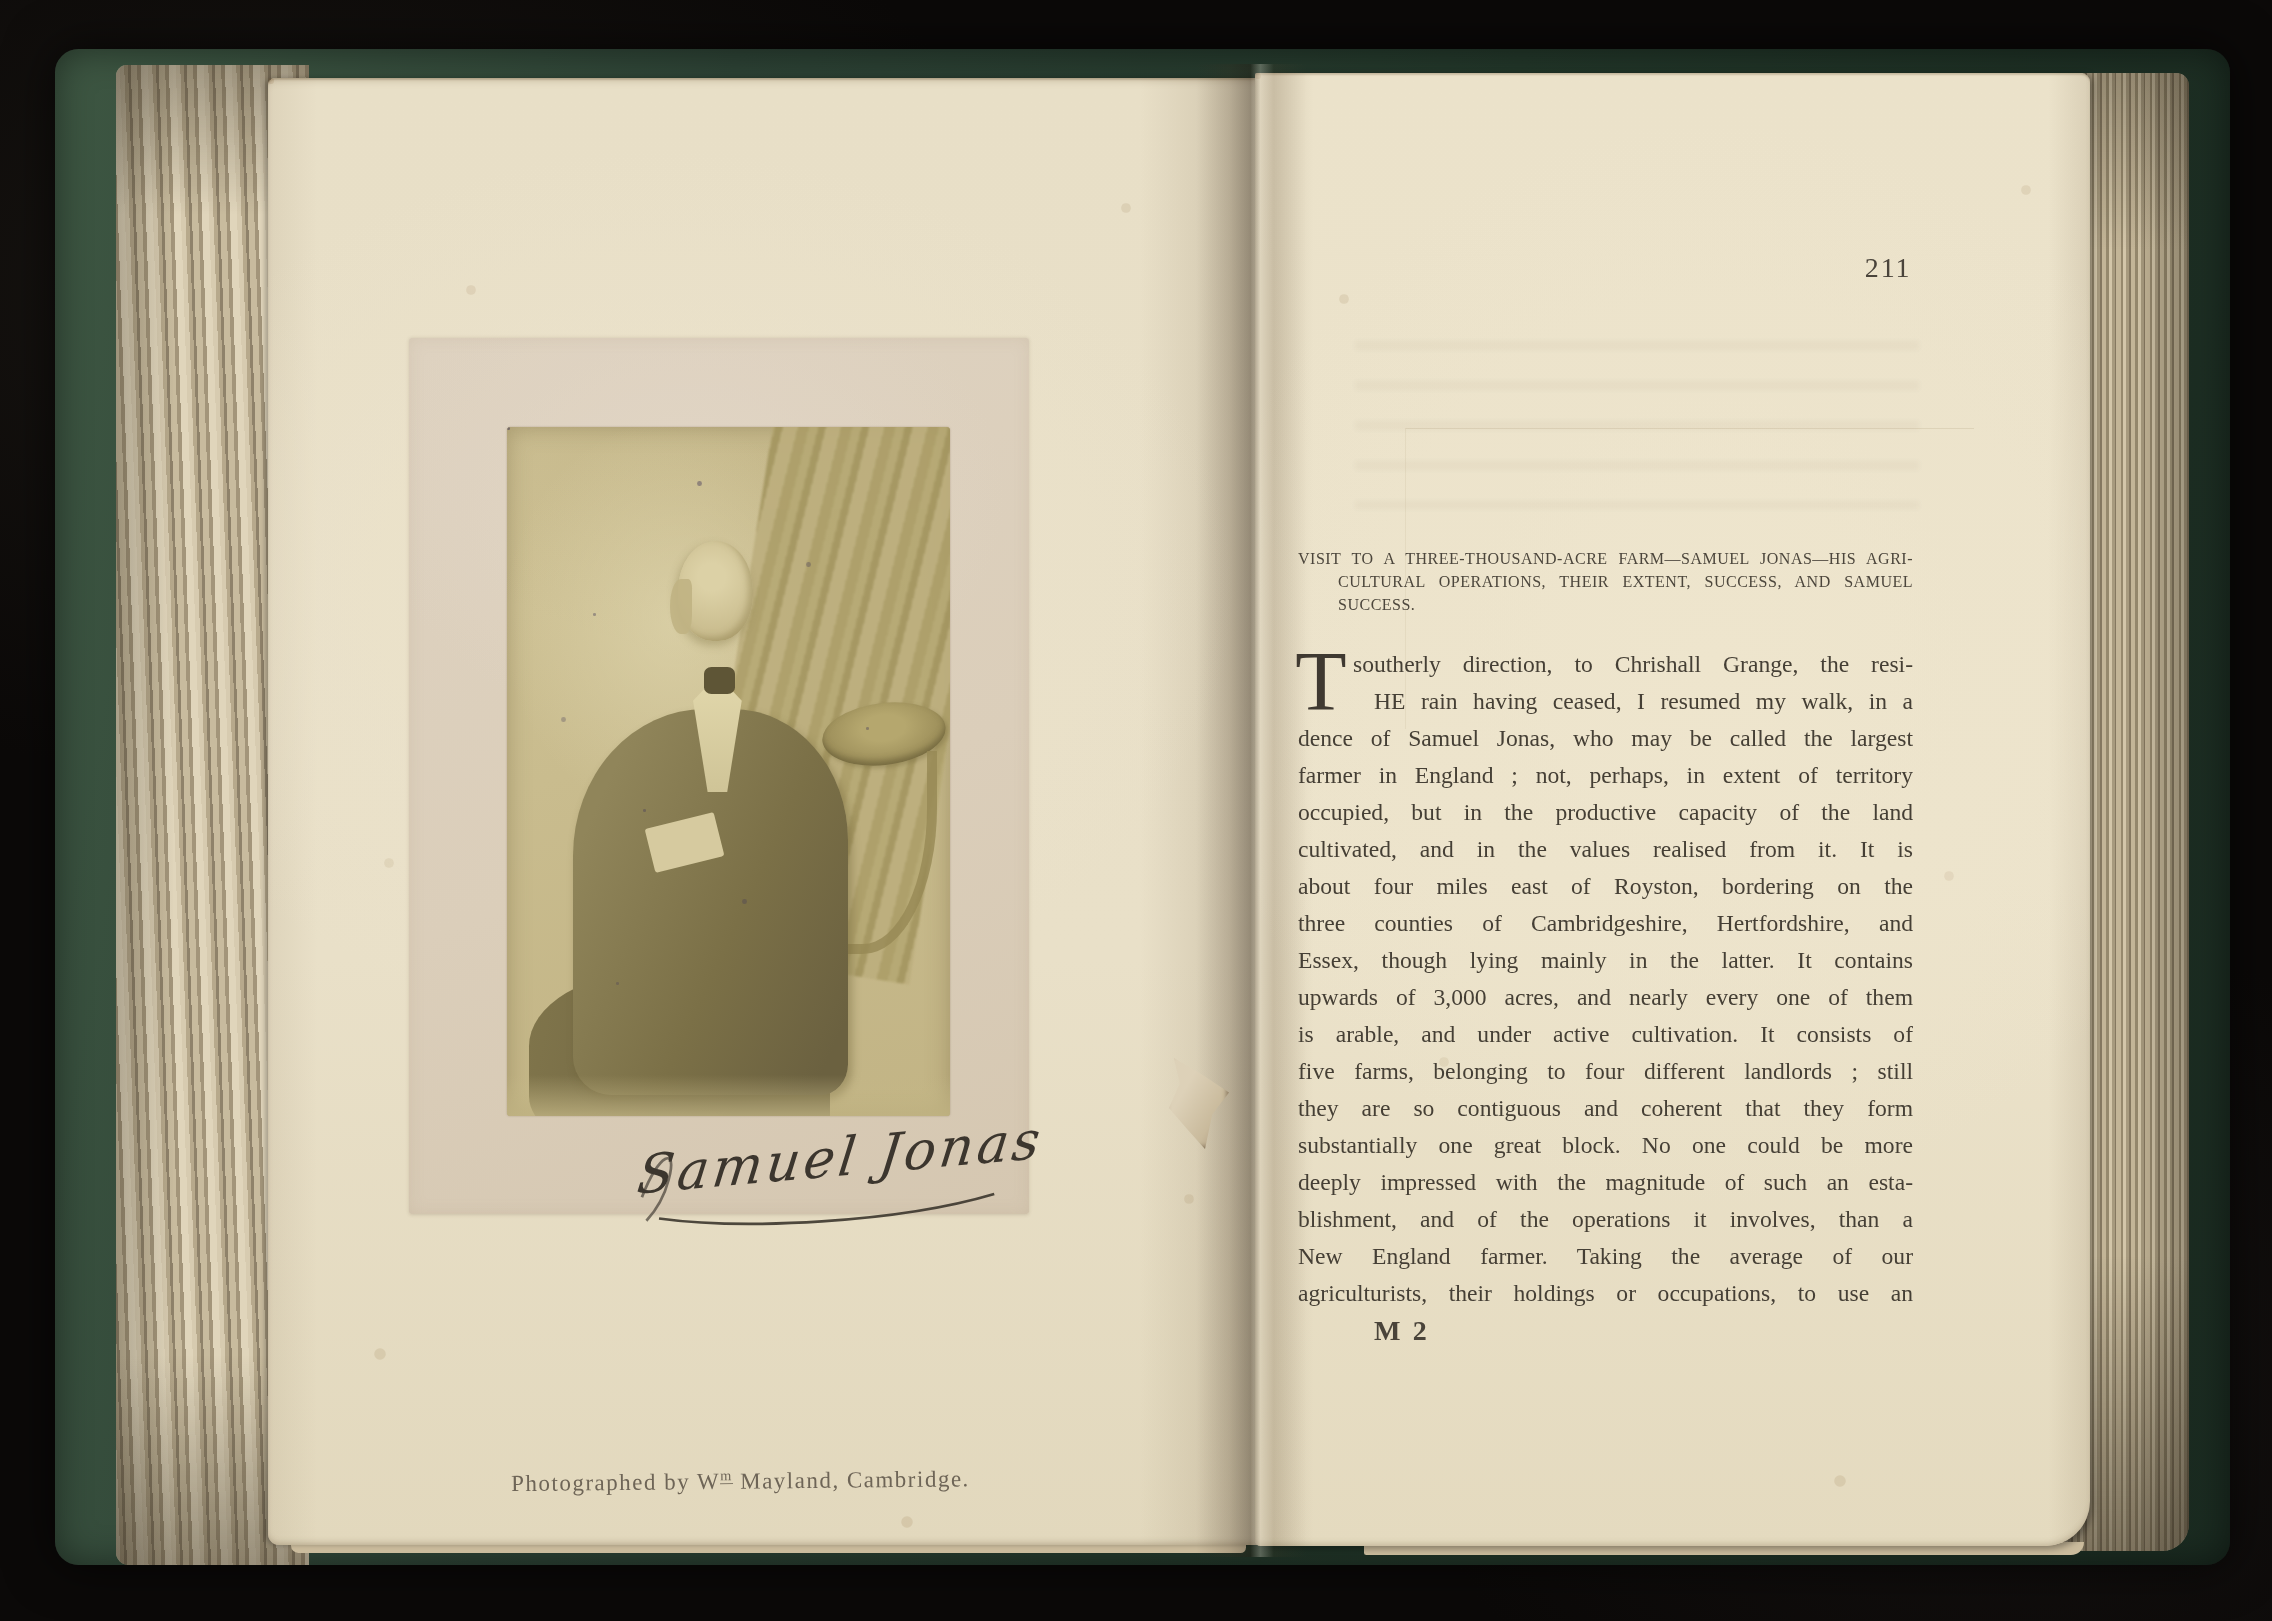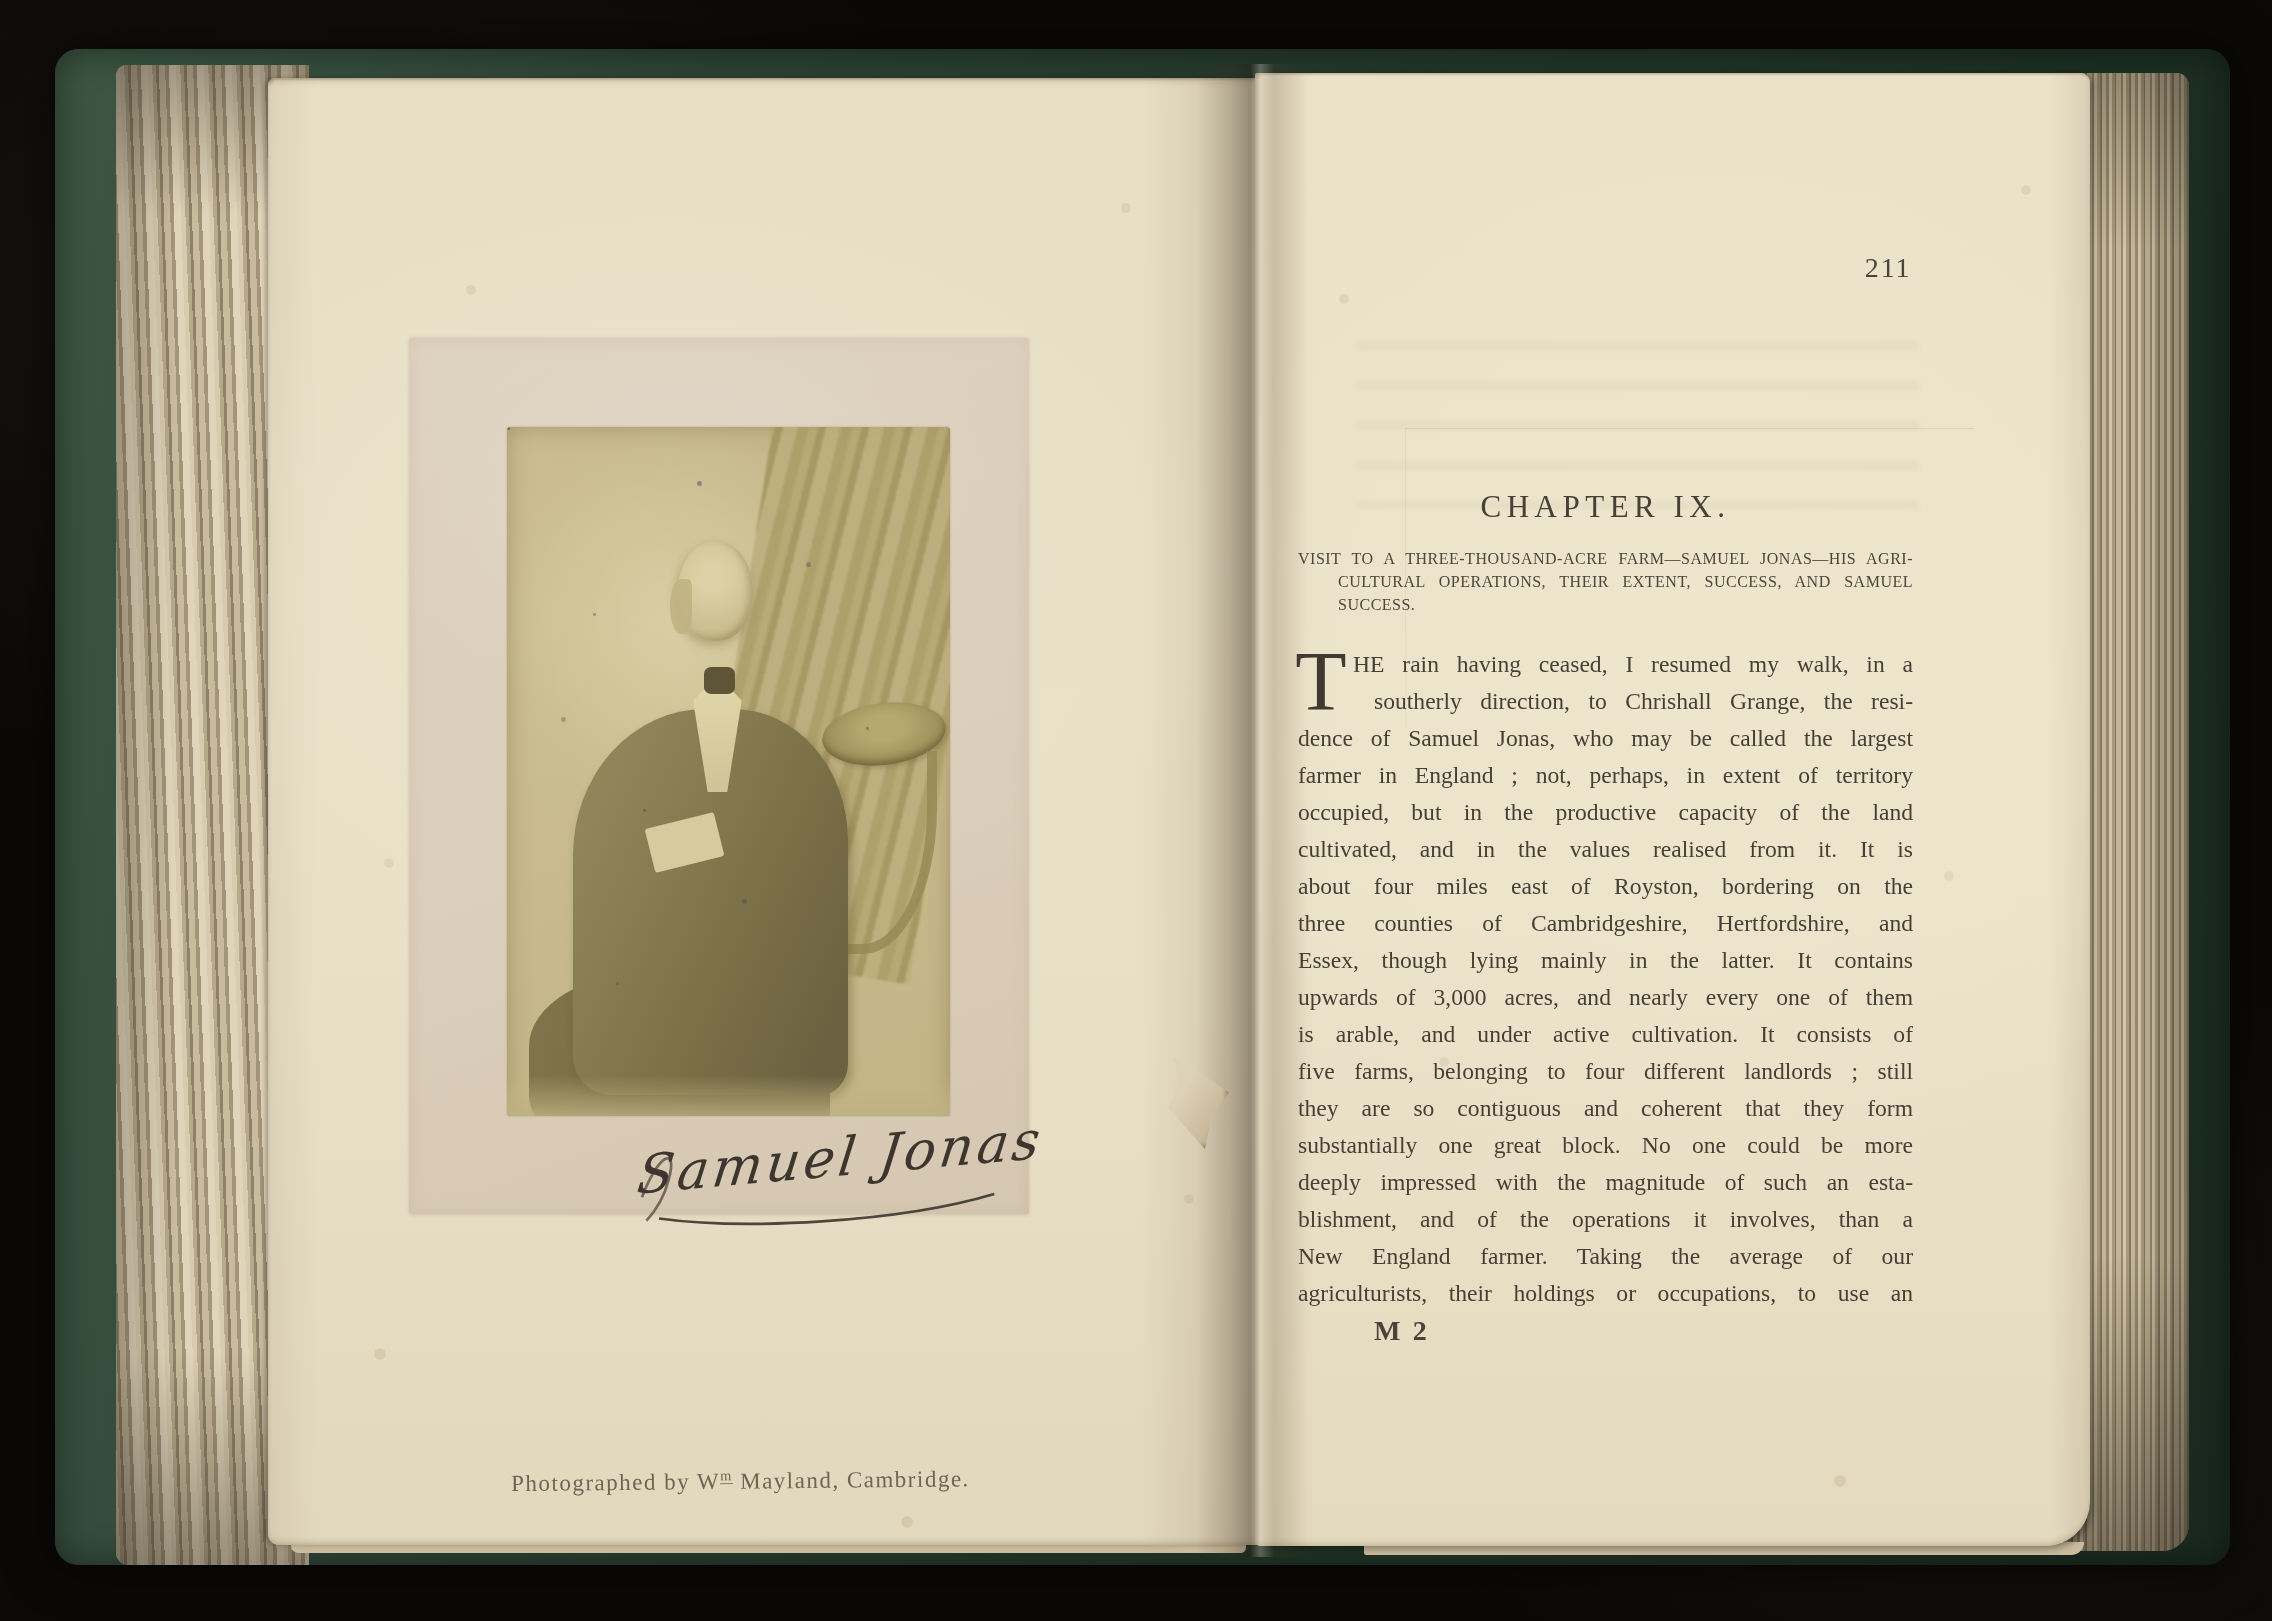--- a/index.html
+++ b/index.html
@@ -186,33 +186,32 @@
     <div class="abs show-through"></div>
     <div class="abs impression"></div>
     <div class="abs foxing fr"></div>
 
     <div class="abs column">
 
       <div class="runhead">
         <span class="pagenum">211</span>
       </div>
 
-      <div class="chapter">CHAPTER IX.</div>
 
       <div class="summary">
         <div class="sline">VISIT TO A THREE-THOUSAND-ACRE FARM—SAMUEL JONAS—HIS AGRI-</div>
         <div class="sline">CULTURAL OPERATIONS, THEIR EXTENT, SUCCESS, AND SAMUEL</div>
         <div class="sline">SUCCESS.</div>
       </div>
 
       <div class="dropcap">T</div>
 
       <div class="bodytext">
+        <div class="bline">southerly direction, to Chrishall Grange, the resi-</div>
         <div class="bline">HE rain having ceased, I resumed my walk, in a</div>
-        <div class="bline">southerly direction, to Chrishall Grange, the resi-</div>
         <div class="bline">dence of Samuel Jonas, who may be called the largest</div>
         <div class="bline">farmer in England ; not, perhaps, in extent of territory</div>
         <div class="bline">occupied, but in the productive capacity of the land</div>
         <div class="bline">cultivated, and in the values realised from it.  It is</div>
         <div class="bline">about four miles east of Royston, bordering on the</div>
         <div class="bline">three counties of Cambridgeshire, Hertfordshire, and</div>
         <div class="bline">Essex, though lying mainly in the latter.  It contains</div>
         <div class="bline">upwards of 3,000 acres, and nearly every one of them</div>
         <div class="bline">is arable, and under active cultivation.  It consists of</div>
         <div class="bline">five farms, belonging to four different landlords ; still</div>

